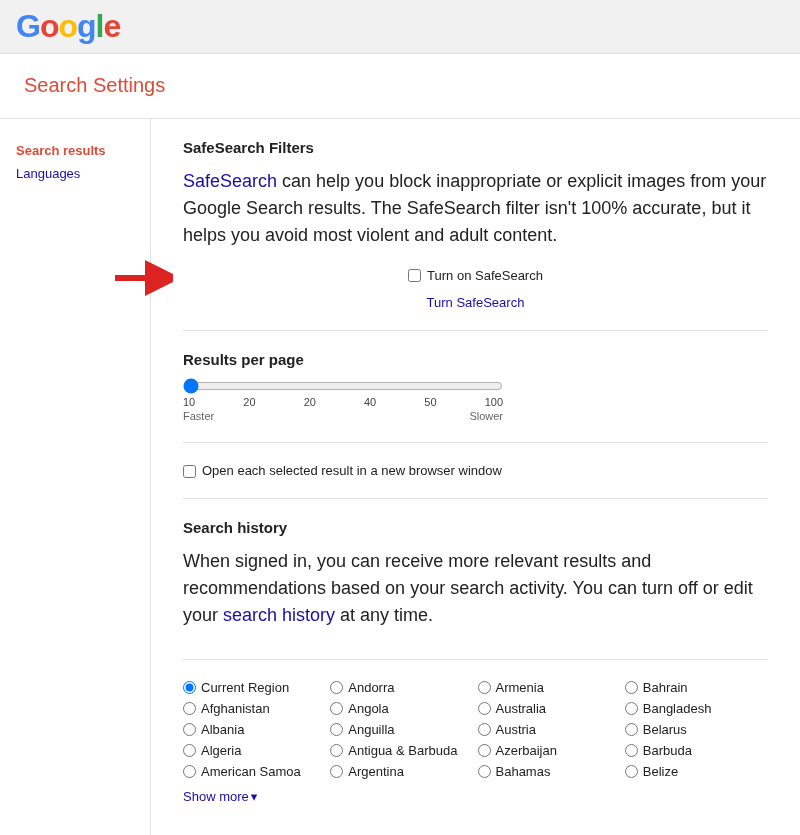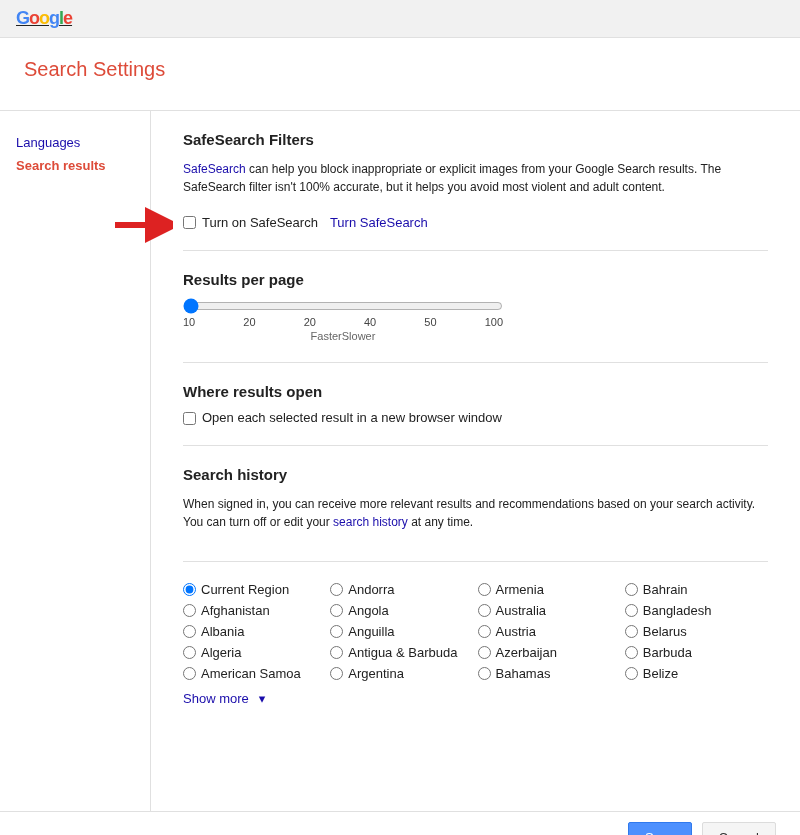--- a/index.html
+++ b/index.html
@@ -7,35 +7,34 @@
 
     
     #header {
       background: #f1f1f1;
       border-bottom: 1px solid #e0e0e0;
       padding: 8px 16px;
       display: flex;
       align-items: center;
     }
     .google-logo {
-      font-size: 18px;
+      font-size: 32px;
       font-weight: bold;
       letter-spacing: -1px;
-      text-decoration: underline;
     }
     .logo-g { color: #4285F4; }
     .logo-o1 { color: #EA4335; }
     .logo-o2 { color: #FBBC05; }
     .logo-g2 { color: #4285F4; }
     .logo-l { color: #34A853; }
     .logo-e { color: #EA4335; }
 
     
     #page-title-bar {
-      padding: 20px 24px 29px 24px;
+      padding: 20px 24px 21px 24px;
       border-bottom: 1px solid #e0e0e0;
     }
     #page-title-bar h1 {
       font-size: 20px;
       font-weight: normal;
       color: #dd4b39;
     }
 
     
     #main-layout {
@@ -79,39 +78,40 @@
     }
 
     .section-title {
       font-size: 15px;
       font-weight: bold;
       color: #222;
       margin-bottom: 10px;
     }
 
     .section-desc {
-      font-size: 12px;
+      font-size: 18px;
       color: #222;
       margin-bottom: 10px;
       line-height: 1.5;
       margin-top: 12px;
     }
 
     a.inline-link {
       color: #1a0dab;
       text-decoration: none;
     }
 
     
     .safesearch-row {
       display: flex;
       align-items: center;
       gap: 12px;
       margin-top: 19px;
       position: relative;
+      flex-direction: column;
     }
 
     .checkbox-label {
       display: flex;
       align-items: center;
       gap: 6px;
       font-size: 13px;
       cursor: pointer;
     }
     .checkbox-label input[type=checkbox] {
@@ -134,21 +134,21 @@
     .slider-ticks {
       display: flex;
       justify-content: space-between;
       width: 320px;
       font-size: 11px;
       color: #444;
       margin-bottom: 2px;
     }
     .slider-ends {
       display: flex;
-      justify-content: center;
+      justify-content: space-between;
       width: 320px;
       font-size: 11px;
       color: #666;
     }
 
     
     .checkbox-label-plain {
       display: flex;
       align-items: flex-end;
       gap: 6px;
@@ -181,21 +181,21 @@
       height: 13px;
     }
 
     .show-more-link {
       color: #1a0dab;
       font-size: 13px;
       cursor: pointer;
       text-decoration: none;
       display: inline-flex;
       align-items: center;
-      gap: 10px;
+      gap: 2px;
       margin-top: 10px;
     }
 
     
     #bottom-buttons {
       display: flex;
       justify-content: flex-end;
       gap: 10px;
       padding: 10px 24px;
       border-top: 1px solid #e0e0e0;
@@ -236,22 +236,22 @@
   </div>
 </div>
 
 <div id="page-title-bar">
   <h1>Search Settings</h1>
 </div>
 
 <div id="main-layout">
 
   <div id="sidebar">
+    <a class="sidebar-link active">Search results</a>
     <a class="sidebar-link">Languages</a>
-    <a class="sidebar-link active">Search results</a>
   </div>
 
   <div id="content">
 
     <div class="section">
       <div class="section-title">SafeSearch Filters</div>
       <div class="section-desc">
         <a class="inline-link">SafeSearch</a><span> can help you block inappropriate or explicit images from your Google Search results. The SafeSearch filter isn't 100% accurate, but it helps you avoid most violent and adult content.</span>
       </div>
       <div class="arrow-wrapper">
@@ -289,21 +289,20 @@
           <span>100</span>
         </div>
         <div class="slider-ends">
           <span>Faster</span>
           <span>Slower</span>
         </div>
       </div>
     </div>
 
     <div class="section">
-      <div class="section-title">Where results open</div>
       <label class="checkbox-label-plain">
         <input type="checkbox" style="">
         <span>Open each selected result in a new browser window</span>
       </label>
     </div>
 
     <div class="section">
       <div class="section-title">Search history</div>
       <div class="section-desc">
         <span>When signed in, you can receive more relevant results and recommendations based on your search activity. You can turn off or edit your </span><a class="inline-link">search history</a><span> at any time.</span>

